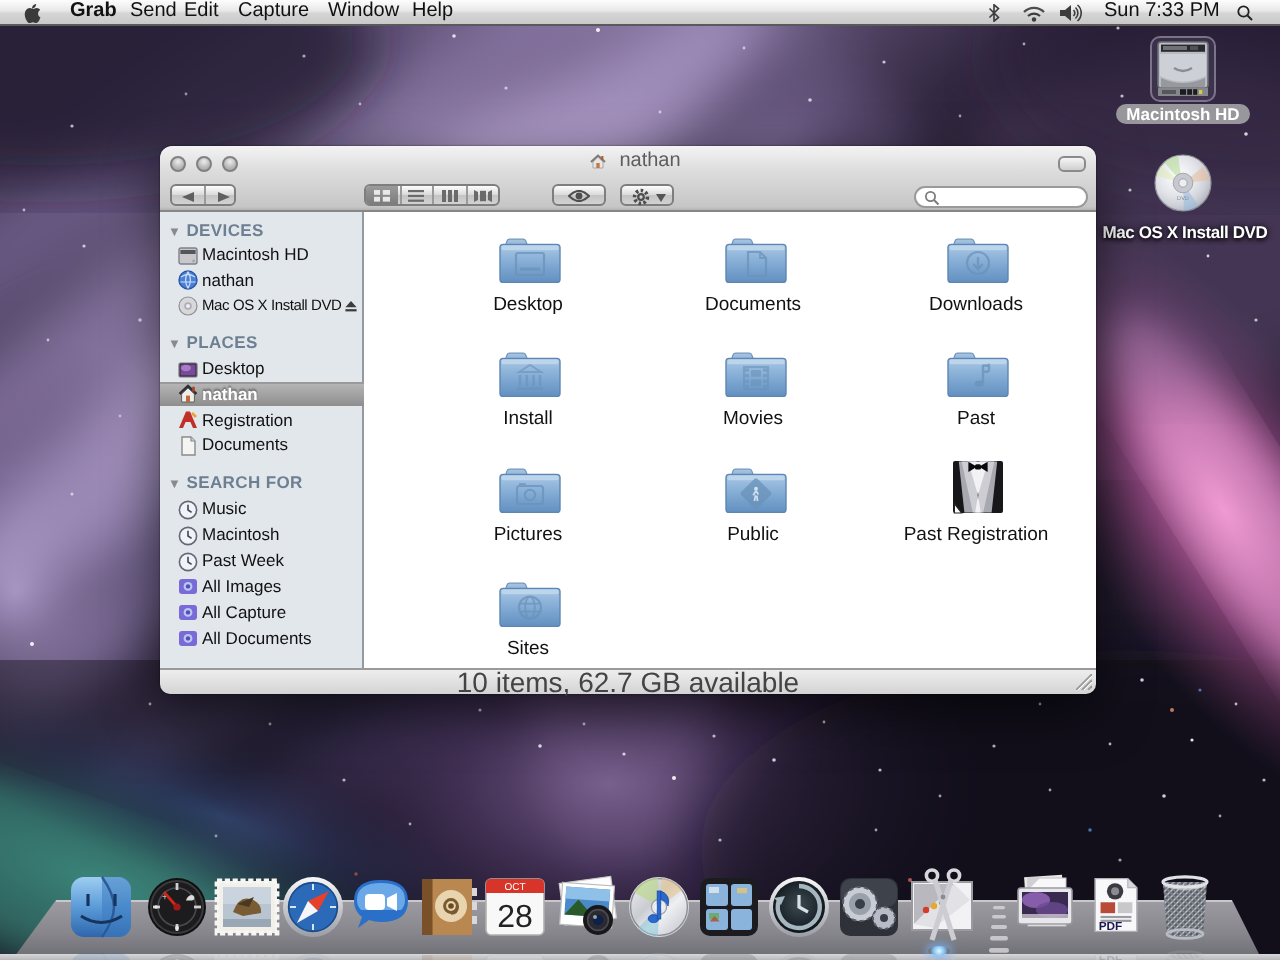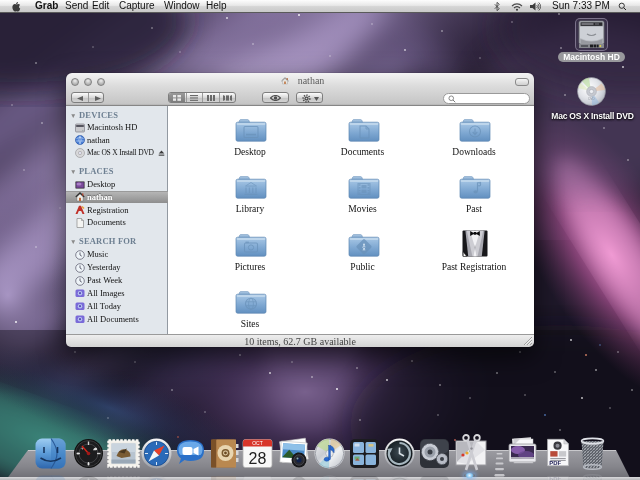--- a/index.html
+++ b/index.html
@@ -4,23 +4,23 @@
 html,body{margin:0;padding:0;width:640px;height:480px;overflow:hidden;
 font-family:"Liberation Sans",sans-serif;background:#16101d;}
 #stage{position:absolute;top:0;left:0;width:640px;height:480px;overflow:hidden;}
 .abs{position:absolute;}
 
 #menubar{position:absolute;top:0;left:0;width:640px;height:12px;
 background:linear-gradient(#fdfdfd,#e8e8e8 45%,#d5d5d5 55%,#c9c9c9);
 border-bottom:1px solid #5a5a5a;z-index:50;font-size:10px;color:#111;}
 #menubar .mi{position:absolute;top:0px;line-height:12px;}
 
-#win{position:absolute;left:66px;top:73px;width:468px;height:274px;
+#win{position:absolute;left:80px;top:73px;width:468px;height:274px;
 border-radius:6px 6px 5px 5px;box-shadow:0 9px 26px rgba(0,0,0,0.62),0 0 1px rgba(0,0,0,0.7);
-z-index:20;font-family:Liberation Serif, serif;}
+z-index:20;}
 #titlebar{position:absolute;left:0;top:0;width:468px;height:33px;
 border-radius:6px 6px 0 0;
 background:linear-gradient(#f3f3f3,#dcdcdc 40%,#c6c6c6 95%,#b4b4b4);
 border-bottom:1px solid #868686;box-sizing:border-box;}
 .tl{position:absolute;top:5px;width:8px;height:8px;border-radius:50%;
 background:radial-gradient(circle at 50% 30%,#ededed,#bbbbbb 55%,#9e9e9e);
 border:1px solid #818181;box-sizing:border-box;}
 #wtitle{position:absolute;top:2px;left:11px;width:468px;text-align:center;
 font-size:10px;color:#5d5d5d;}
 
@@ -32,21 +32,21 @@
 .sbicon{position:absolute;left:9px;width:10px;height:10px;}
 #sbsel{position:absolute;left:0;width:102px;height:11px;
 background:linear-gradient(#b5b5b5,#8e8e8e);border-top:1px solid #9a9a9a;}
 
 #content{position:absolute;left:102px;top:33px;width:366px;height:228px;
 background:#fff;}
 .flabel{position:absolute;width:110px;text-align:center;font-size:9.5px;color:#111;}
 
 #statusbar{position:absolute;left:0;top:261px;width:468px;height:13px;border-radius:0 0 5px 5px;
 background:linear-gradient(#eeeeee,#d3d3d3);border-top:1px solid #9a9a9a;
-box-sizing:border-box;font-size:10px;color:#444;text-align:center;line-height:13px;}
+box-sizing:border-box;font-size:14px;color:#444;text-align:center;line-height:13px;}
 
 #dockshelf{position:absolute;left:0;top:450px;width:640px;height:30px;z-index:30;}
 .dockicon{position:absolute;z-index:35;}
 .dockref{position:absolute;z-index:31;transform:scaleY(-1);opacity:0.30;
 -webkit-mask-image:linear-gradient(rgba(0,0,0,0) 35%,rgba(0,0,0,0.8));
 mask-image:linear-gradient(rgba(0,0,0,0) 35%,rgba(0,0,0,0.8));}
 </style></head>
 <body>
 <div id="stage">
 
@@ -347,24 +347,24 @@
   <div class="sbi" style="top:16px">Macintosh HD</div>
   <div class="sbi" style="top:28.8px">nathan</div>
   <div class="sbi" style="top:41.7px;font-size:7.5px;letter-spacing:-0.2px">Mac OS X Install DVD</div>
   <div class="sbh" style="top:60.3px"><span style="font-size:6.5px;color:#8a8a8a;">▼</span> PLACES</div>
   <div class="sbi" style="top:73.1px">Desktop</div>
   <div class="sbi" style="top:85.6px;color:#fff;font-weight:bold;text-shadow:0 -1px 1px rgba(0,0,0,0.4)">nathan</div>
   <div class="sbi" style="top:98.5px">Registration</div>
   <div class="sbi" style="top:111.3px">Documents</div>
   <div class="sbh" style="top:130.4px"><span style="font-size:6.5px;color:#8a8a8a;">▼</span> SEARCH FOR</div>
   <div class="sbi" style="top:143.3px">Music</div>
-  <div class="sbi" style="top:156.1px">Yesterday</div>
+  <div class="sbi" style="top:156.1px">Macintosh</div>
   <div class="sbi" style="top:169px">Past Week</div>
   <div class="sbi" style="top:181.9px">All Images</div>
-  <div class="sbi" style="top:194.7px">All Today</div>
+  <div class="sbi" style="top:194.7px">All Capture</div>
   <div class="sbi" style="top:207.6px">All Documents</div>
 
   <svg class="sbicon" style="top:16.5px" viewBox="0 0 10 10">
           <rect x="0.5" y="1" width="9" height="8" rx="1" fill="#c8c8cc" stroke="#808088" stroke-width="0.7"></rect>
           <rect x="1.2" y="2" width="7.6" height="2" fill="#55555f"></rect>
           <circle cx="7.8" cy="7.5" r="0.7" fill="#9aa"></circle>
         </svg>
   <svg class="sbicon" style="top:29.3px" viewBox="0 0 10 10">
           <circle cx="5" cy="5" r="4.5" fill="#4a7fd6"></circle>
           <circle cx="5" cy="5" r="4.5" fill="none" stroke="#2a56a8" stroke-width="0.7"></circle>
@@ -498,21 +498,21 @@
             </g>
           </g>
         </svg>
   <svg class="abs" style="left:291px;top:69px" width="32" height="24" viewBox="0 0 32 24">
           <use href="#folderbase"></use>
           <g opacity="0.75" fill="#6a92ba">
             <path d="M18.5 7.5 V16.5 M18.5 7.5 Q21 8.5 21.5 7 V10 Q21 11.5 18.5 10.5" stroke="#6a92ba" stroke-width="1.2" fill="none"></path>
             <ellipse cx="16.6" cy="16.8" rx="2.2" ry="1.6"></ellipse>
           </g>
         </svg>
-  <div class="flabel" style="left:27px;top:98px">Library</div>
+  <div class="flabel" style="left:27px;top:98px">Install</div>
   <div class="flabel" style="left:139.5px;top:98px">Movies</div>
   <div class="flabel" style="left:251px;top:98px">Past</div>
 
   <svg class="abs" style="left:67px;top:126.5px" width="32" height="24" viewBox="0 0 32 24">
           <use href="#folderbase"></use>
           <g opacity="0.75" stroke="#6a92ba" fill="none">
             <rect x="9.5" y="10" width="13" height="9" rx="1.2" stroke-width="1.1"></rect>
             <circle cx="16" cy="14.5" r="2.6" stroke-width="1"></circle>
             <rect x="10.5" y="8.6" width="3.4" height="1.6" fill="#6a92ba" stroke="none"></rect>
           </g>

